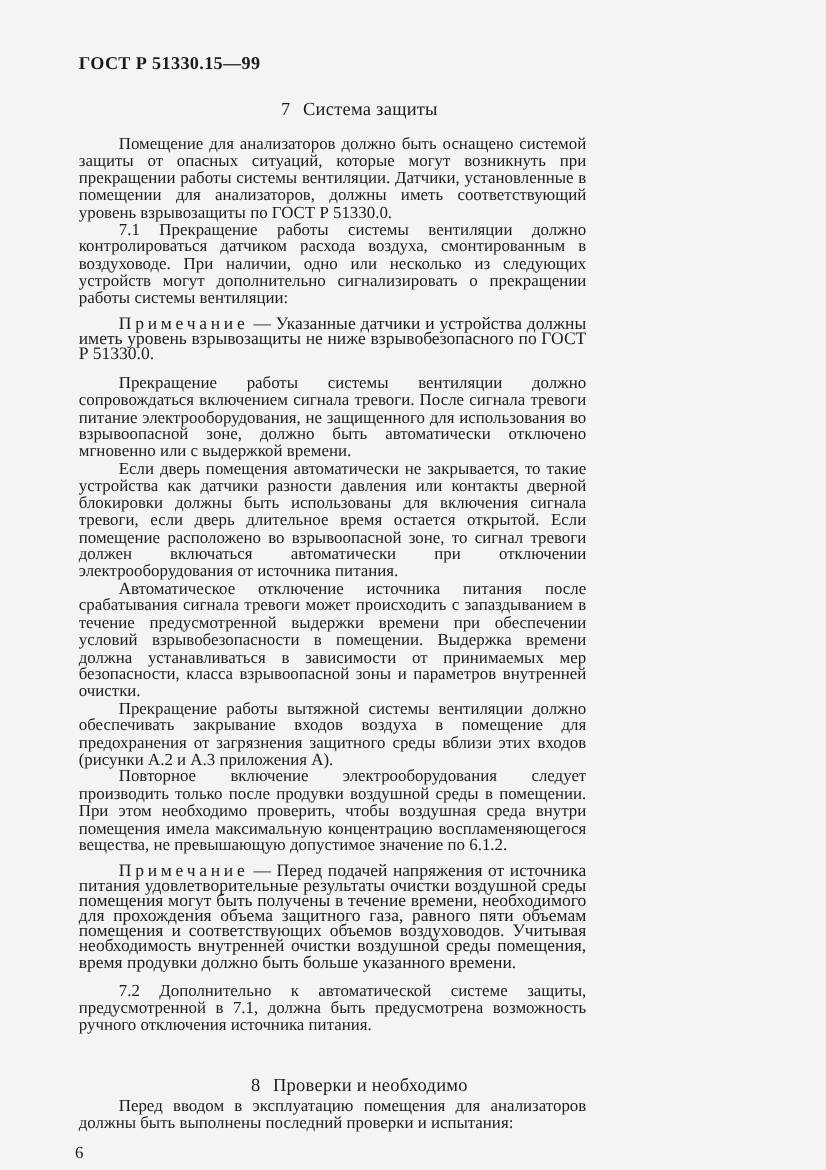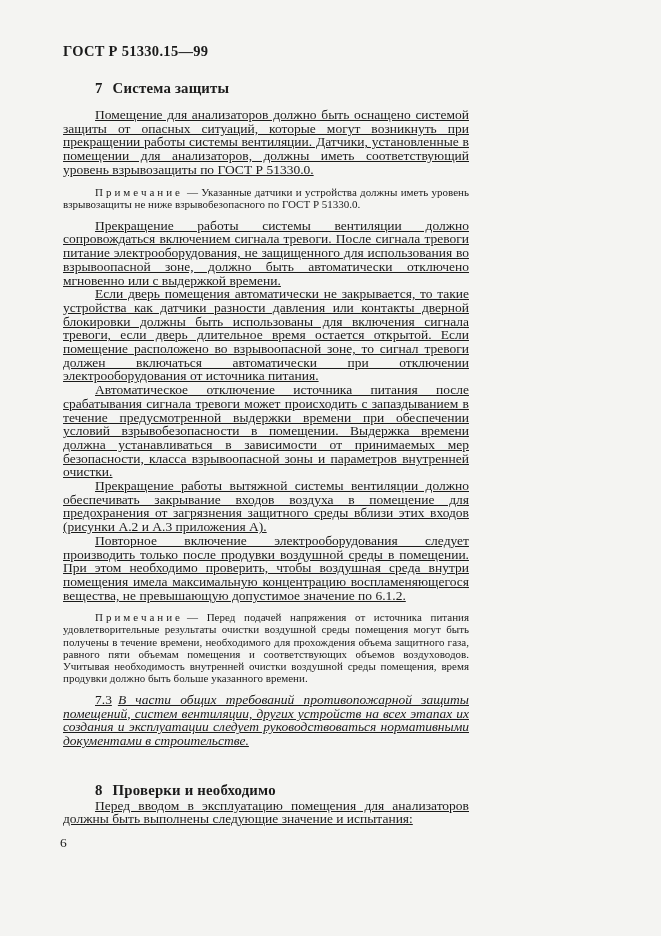--- a/index.html
+++ b/index.html
@@ -20,44 +20,44 @@
     font-family: "Liberation Serif", "DejaVu Serif", serif;
     color: #1b1b1b;
   }
   .gost-header {
     font-size: 14.5px;
     font-weight: bold;
     letter-spacing: 0.3px;
   }
   .section-heading {
     font-size: 14.8px;
-    font-weight: bold;
-    margin: 20px 0 0 32px;
+    font-weight: normal;
+    margin: 20px 0 0 43px;
     letter-spacing: 0.2px;
+    text-align: center;
   }
   .section-heading .h-num {
     margin-right: 10px;
   }
   .h8 {
     margin-top: 34px;
   }
   p.body {
     margin: 0;
     font-size: 13.5px;
     line-height: 13.7px;
     text-align: justify;
     text-indent: 32px;
-    text-decoration: underline;
   }
   p.first {
     margin-top: 11px;
   }
   p.note {
     margin: 9px 0 9px 0;
-    font-size: 11px;
+    font-size: 14px;
     line-height: 12.1px;
     text-align: justify;
     text-indent: 32px;
   }
   .note-label {
     letter-spacing: 3px;
     margin-right: 4px;
   }
   .clause-num {
     margin-right: 6px;
@@ -80,43 +80,42 @@
 <div class="page">
 
   <div class="gost-header">ГОСТ Р 51330.15—99</div>
 
   <div class="section-heading">
     <span class="h-num">7</span><span>Система защиты</span>
   </div>
 
   <p class="body first">Помещение для анализаторов должно быть оснащено системой защиты от опасных ситуаций, которые могут возникнуть при прекращении работы системы вентиляции. Датчики, установленные в помещении для анализаторов, должны иметь соответствующий уровень взрывозащиты по ГОСТ Р 51330.0.</p>
 
+  <p class="body">7.1 Прекращение работы системы вентиляции должно контролироваться датчиком расхода воздуха, смонтированным в воздуховоде. При наличии, одно или несколько из следующих устройств могут дополнительно сигнализировать о прекращении работы системы вентиляции:</p>
 
 
   <p class="note">
     <span class="note-label">Примечание</span><span>— Указанные датчики и устройства должны иметь уровень взрывозащиты не ниже взрывобезопасного по ГОСТ Р 51330.0.</span>
   </p>
 
   <p class="body">Прекращение работы системы вентиляции должно сопровождаться включением сигнала тревоги. После сигнала тревоги питание электрооборудования, не защищенного для использования во взрывоопасной зоне, должно быть автоматически отключено мгновенно или с выдержкой времени.</p>
   <p class="body">Если дверь помещения автоматически не закрывается, то такие устройства как датчики разности давления или контакты дверной блокировки должны быть использованы для включения сигнала тревоги, если дверь длительное время остается открытой. Если помещение расположено во взрывоопасной зоне, то сигнал тревоги должен включаться автоматически при отключении электрооборудования от источника питания.</p>
   <p class="body">Автоматическое отключение источника питания после срабатывания сигнала тревоги может происходить с запаздыванием в течение предусмотренной выдержки времени при обеспечении условий взрывобезопасности в помещении. Выдержка времени должна устанавливаться в зависимости от принимаемых мер безопасности, класса взрывоопасной зоны и параметров внутренней очистки.</p>
   <p class="body">Прекращение работы вытяжной системы вентиляции должно обеспечивать закрывание входов воздуха в помещение для предохранения от загрязнения защитного среды вблизи этих входов (рисунки А.2 и А.3 приложения А).</p>
   <p class="body">Повторное включение электрооборудования следует производить только после продувки воздушной среды в помещении. При этом необходимо проверить, чтобы воздушная среда внутри помещения имела максимальную концентрацию воспламеняющегося вещества, не превышающую допустимое значение по 6.1.2.</p>
 
   <p class="note">
     <span class="note-label">Примечание</span><span>— Перед подачей напряжения от источника питания удовлетворительные результаты очистки воздушной среды помещения могут быть получены в течение времени, необходимого для прохождения объема защитного газа, равного пяти объемам помещения и соответствующих объемов воздуховодов. Учитывая необходимость внутренней очистки воздушной среды помещения, время продувки должно быть больше указанного времени.</span>
   </p>
 
+  <p class="body">7.2 Дополнительно к автоматической системе защиты, предусмотренной в 7.1, должна быть предусмотрена возможность ручного отключения источника питания.</p>
 
-  <p class="body">
-    <span class="clause-num">7.3</span><span class="italic">В части общих требований противопожарной защиты помещений, систем вентиляции, других устройств на всех этапах их создания и эксплуатации следует руководствоваться нормативными документами в строительстве.</span>
-  </p>
 
   <div class="section-heading h8">
     <span class="h-num">8</span><span>Проверки и необходимо</span>
   </div>
 
-  <p class="body intro8">Перед вводом в эксплуатацию помещения для анализаторов должны быть выполнены следующие значение и испытания:</p>
+  <p class="body intro8">Перед вводом в эксплуатацию помещения для анализаторов должны быть выполнены последний проверки и испытания:</p>
 
 
   <div class="page-number">6</div>
 
 </div>
 
 </body></html>

